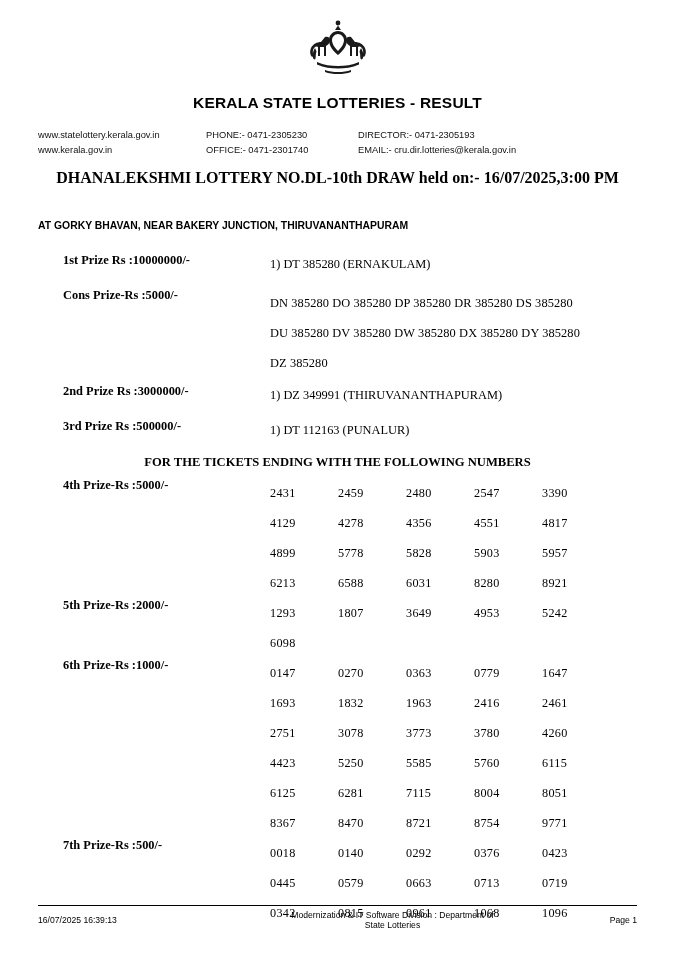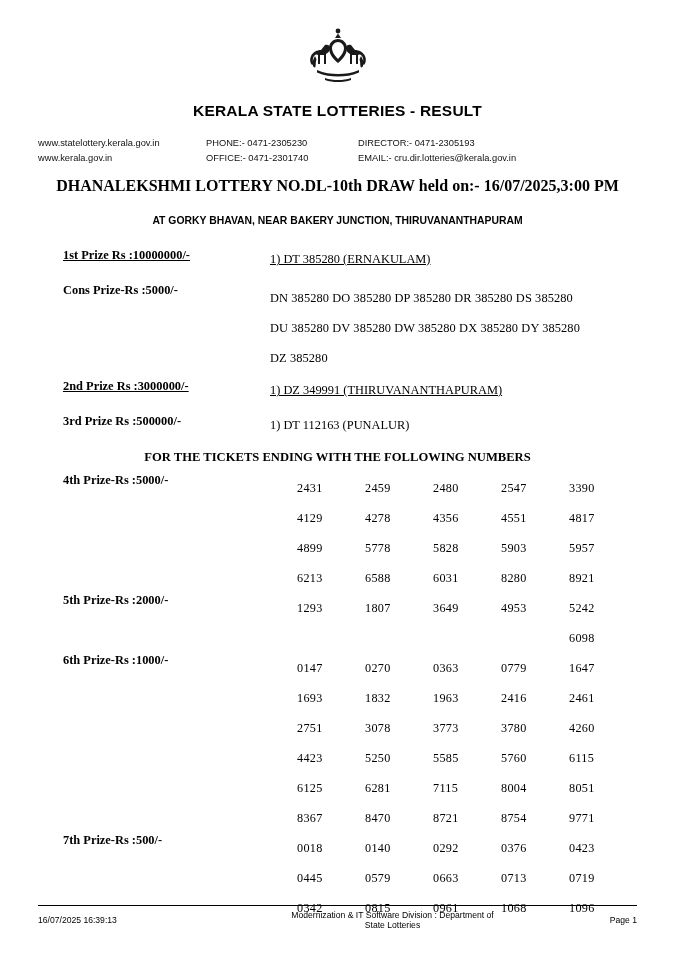--- a/index.html
+++ b/index.html
@@ -13,21 +13,21 @@
     font-family: "Liberation Serif", serif;
     color: #000000;
     position: relative;
     overflow: hidden;
   }
   .page {
     width: 675px;
     height: 954px;
     position: relative;
     box-sizing: border-box;
-    padding: 12px 38px;
+    padding: 4px 38px;
   }
   
   .emblem-wrap {
     text-align: center;
     padding-top: 14px;
     height: 62px;
   }
   .emblem {
     display: inline-block;
   }
@@ -57,25 +57,24 @@
 
   
   .draw-line {
     text-align: center;
     font-family: Liberation Serif, serif;
     font-weight: bold;
     font-size: 16px;
     margin-top: 11px;
   }
   .venue-line {
-    text-align: center;
     font-family: "Liberation Sans", sans-serif;
     font-weight: bold;
     font-size: 10.4px;
-    margin-top: 20px;
+    margin-top: 33px;
   }
 
   
   .prizes {
     margin-top: 22px;
   }
   .prize-row {
     display: flex;
     align-items: flex-start;
     margin-bottom: 6px;
@@ -90,21 +89,21 @@
   .prize-value {
     flex: 1;
     font-size: 12.4px;
     line-height: 22px;
   }
   .cons-lines .cons-line {
     line-height: 30px;
     font-size: 12.4px;
     letter-spacing: 0.1px;
   }
-  .row-gap { margin-bottom: 13px; text-decoration: underline; }
+  .row-gap { margin-bottom: 13px; }
 
   .section-heading {
     text-align: center;
     font-weight: bold;
     font-size: 12.6px;
     margin: 14px 0 8px 0;
     font-family: "Liberation Serif", serif;
   }
 
   
@@ -114,21 +113,20 @@
   }
   .num-block .prize-label {
     padding-top: 0;
   }
   .num-grid {
     flex: 1;
   }
   .num-rowline {
     display: flex;
     line-height: 30px;
-    justify-content: flex-end;
   }
   .num-cell {
     width: 68px;
     font-size: 12.2px;
     letter-spacing: 0.3px;
   }
 
   
   .footer-rule {
     position: absolute;

